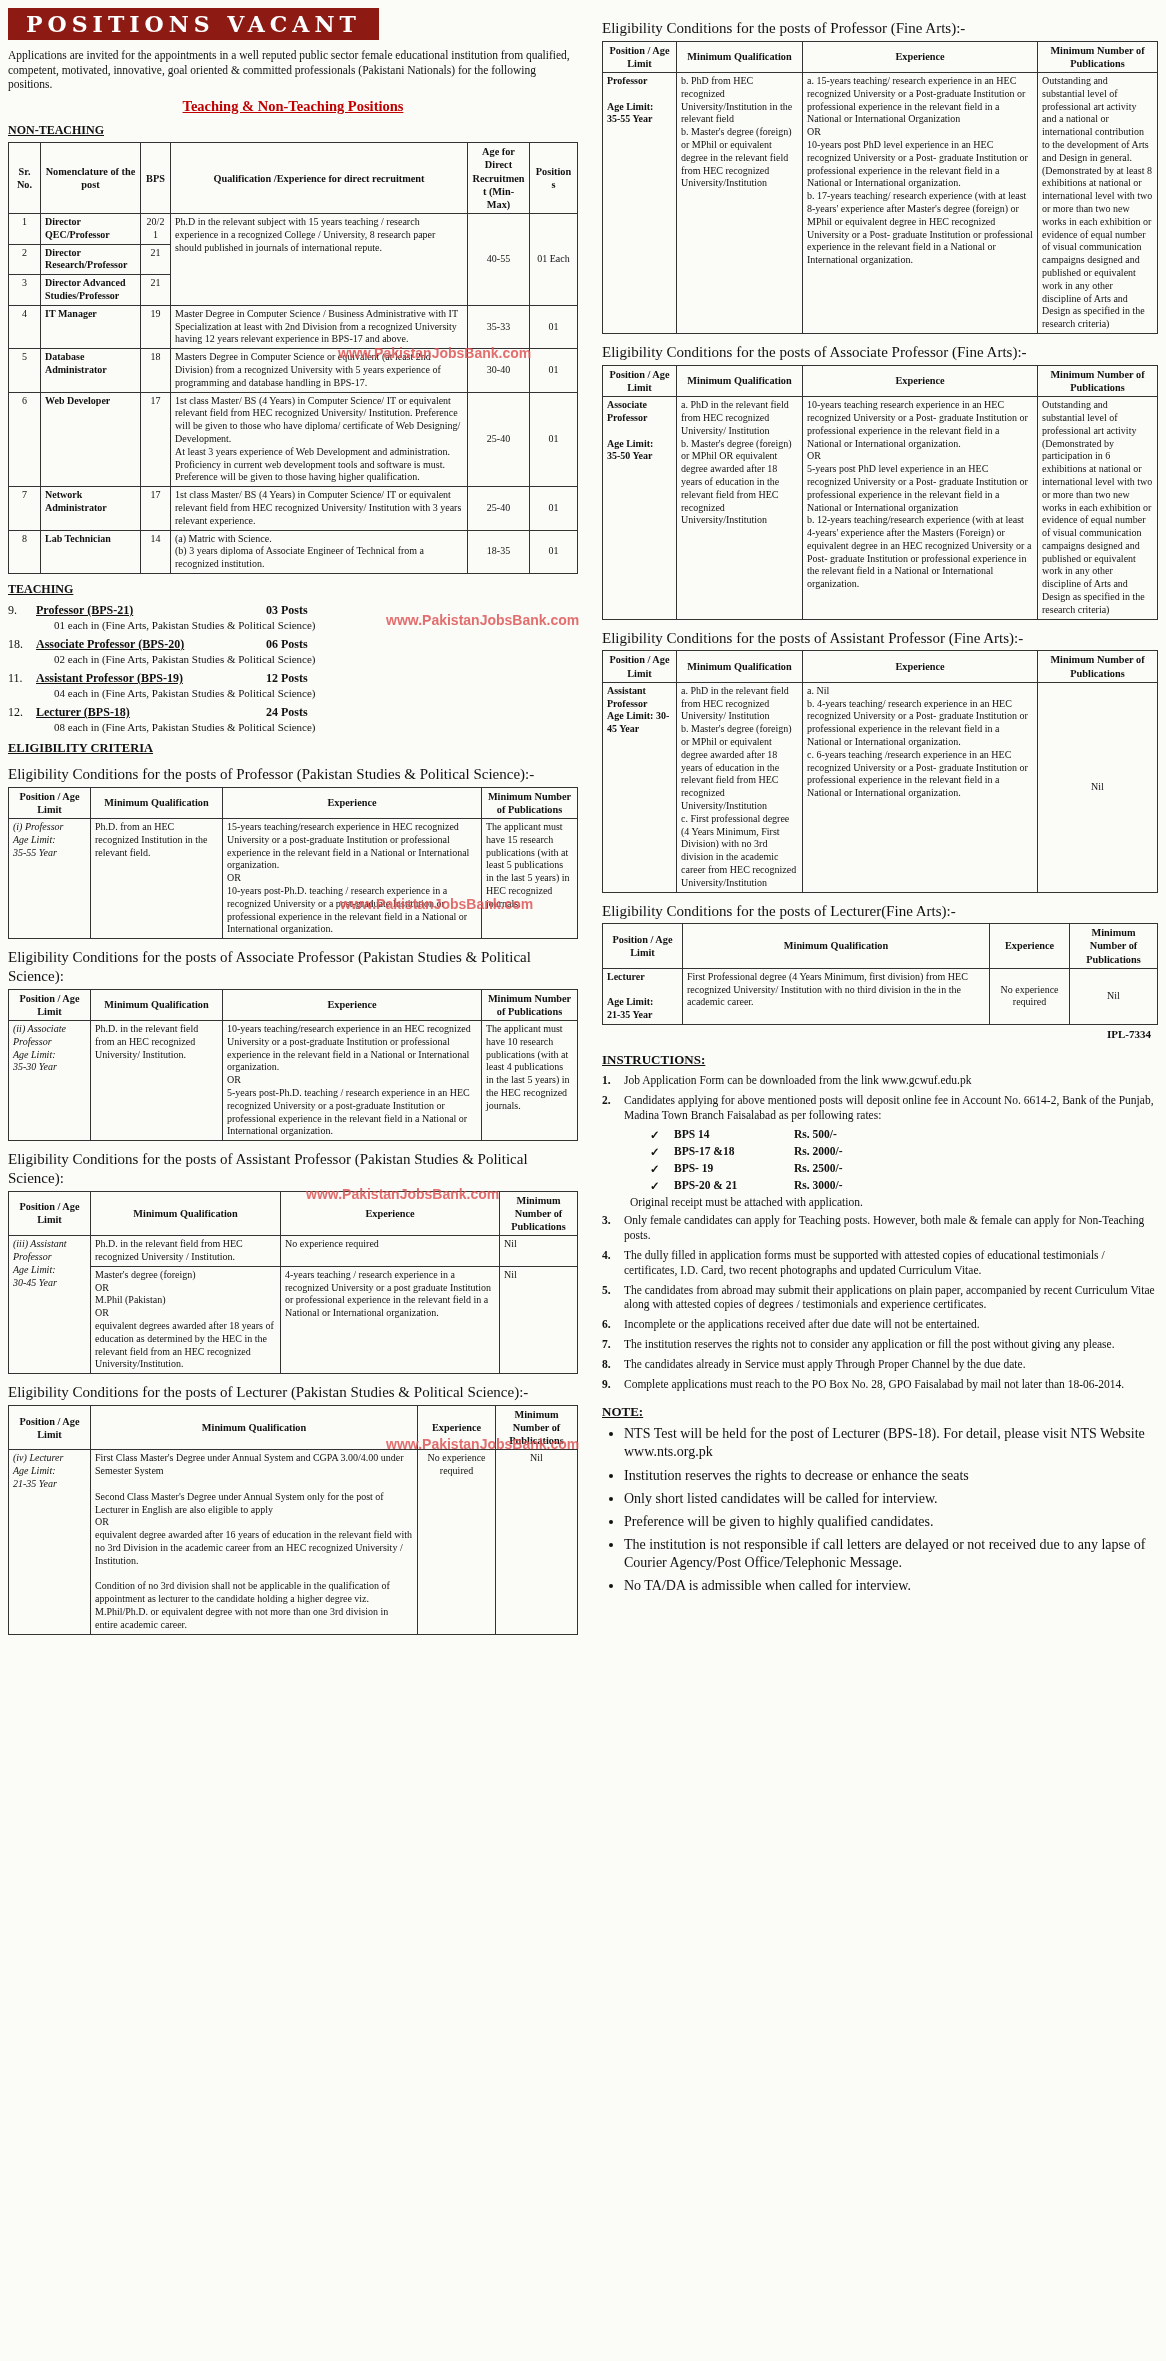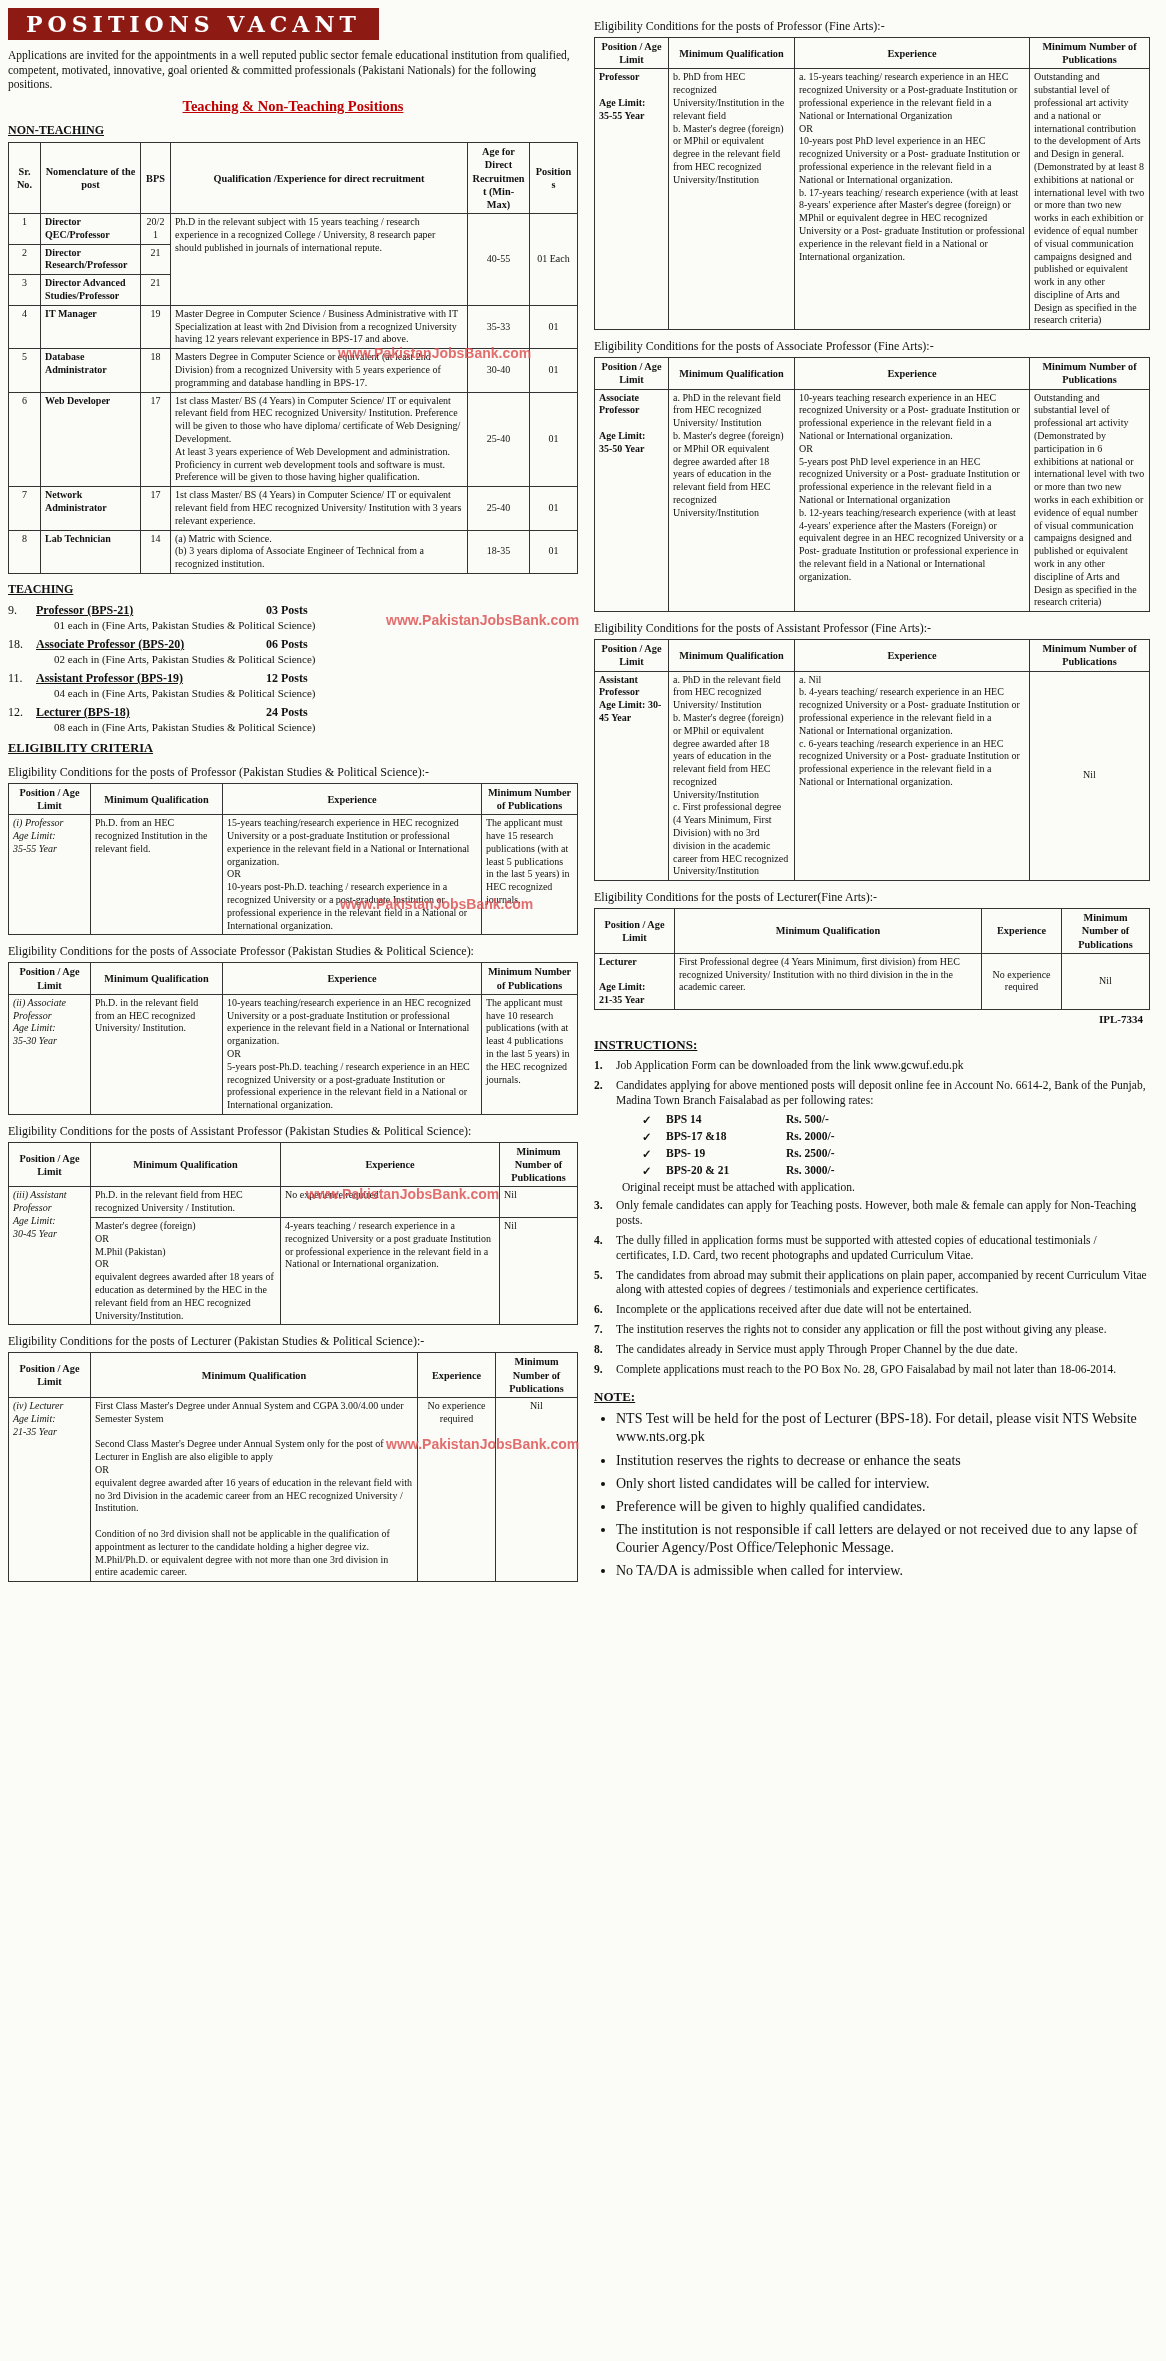--- a/index.html
+++ b/index.html
@@ -1,19 +1,19 @@
 <!DOCTYPE html>
 <html><head>
 <meta charset="utf-8">
 <style>
   html,body{margin:0;padding:0;background:#e8e8e4;}
   #page{position:relative;width:1166px;min-height:2361px;margin:0 auto;background:#fbfbf8;
         box-sizing:border-box;padding:8px 8px 20px;color:#111;
         font-family:"Liberation Serif", serif;}
-  .cols{display:flex;gap:16px;align-items:flex-start;}
+  .cols{display:flex;gap:16px;align-items:flex-start;justify-content:space-between;}
   .col-left{width:570px;flex:0 0 auto;}
   .col-right{width:556px;flex:0 0 auto;padding-top:2px;}
 
   .banner{display:inline-block;background:#8E1A14;color:#fff;font-weight:bold;
           font-size:22px;letter-spacing:5px;padding:3px 18px;margin-bottom:4px;
           font-family:"DejaVu Serif", serif;}
   .intro{font-size:11.5px;line-height:1.28;margin:4px 0 4px;}
   .sec-title{color:#C00000;font-weight:bold;font-size:14.5px;text-align:center;
              text-decoration:underline;margin:6px 0 8px;}
   .subhead{font-weight:bold;text-decoration:underline;font-size:12px;margin:8px 0 4px;}
@@ -40,21 +40,21 @@
   .fa-lect col.e-pos{width:80px;} .fa-lect col.e-qual{width:auto;}
   .fa-lect col.e-exp{width:80px;} .fa-lect col.e-pub{width:88px;}
 
   .tlist{margin:2px 0 4px;}
   .titem{display:flex;font-size:12px;margin-top:6px;}
   .tno{width:28px;flex:0 0 auto;}
   .ttitle{font-weight:bold;text-decoration:underline;min-width:230px;}
   .tposts{font-weight:bold;}
   .tsub{font-size:11px;margin:1px 0 0 46px;}
 
-  .elig-cap{font-size:12px;margin:9px 0 3px;line-height:1.25;}
+  .elig-cap{font-size:15px;margin:9px 0 3px;line-height:1.25;}
 
   .furthermore{border:1.5px solid #222;width:318px;padding:5px 9px;font-size:11.5px;
                line-height:1.3;box-sizing:border-box;margin:0 0 10px 0;}
 
   .inst-head,.note-head{font-weight:bold;font-size:13px;text-decoration:underline;margin:12px 0 5px;}
   .inst-item{display:flex;font-size:11.5px;margin:5px 0;line-height:1.3;}
   .ino{width:22px;flex:0 0 auto;font-weight:bold;}
   .itext{flex:1;}
   .fees{margin:3px 0 3px 48px;}
   .fee-row{display:flex;font-size:11.5px;font-weight:bold;margin:3px 0;}

